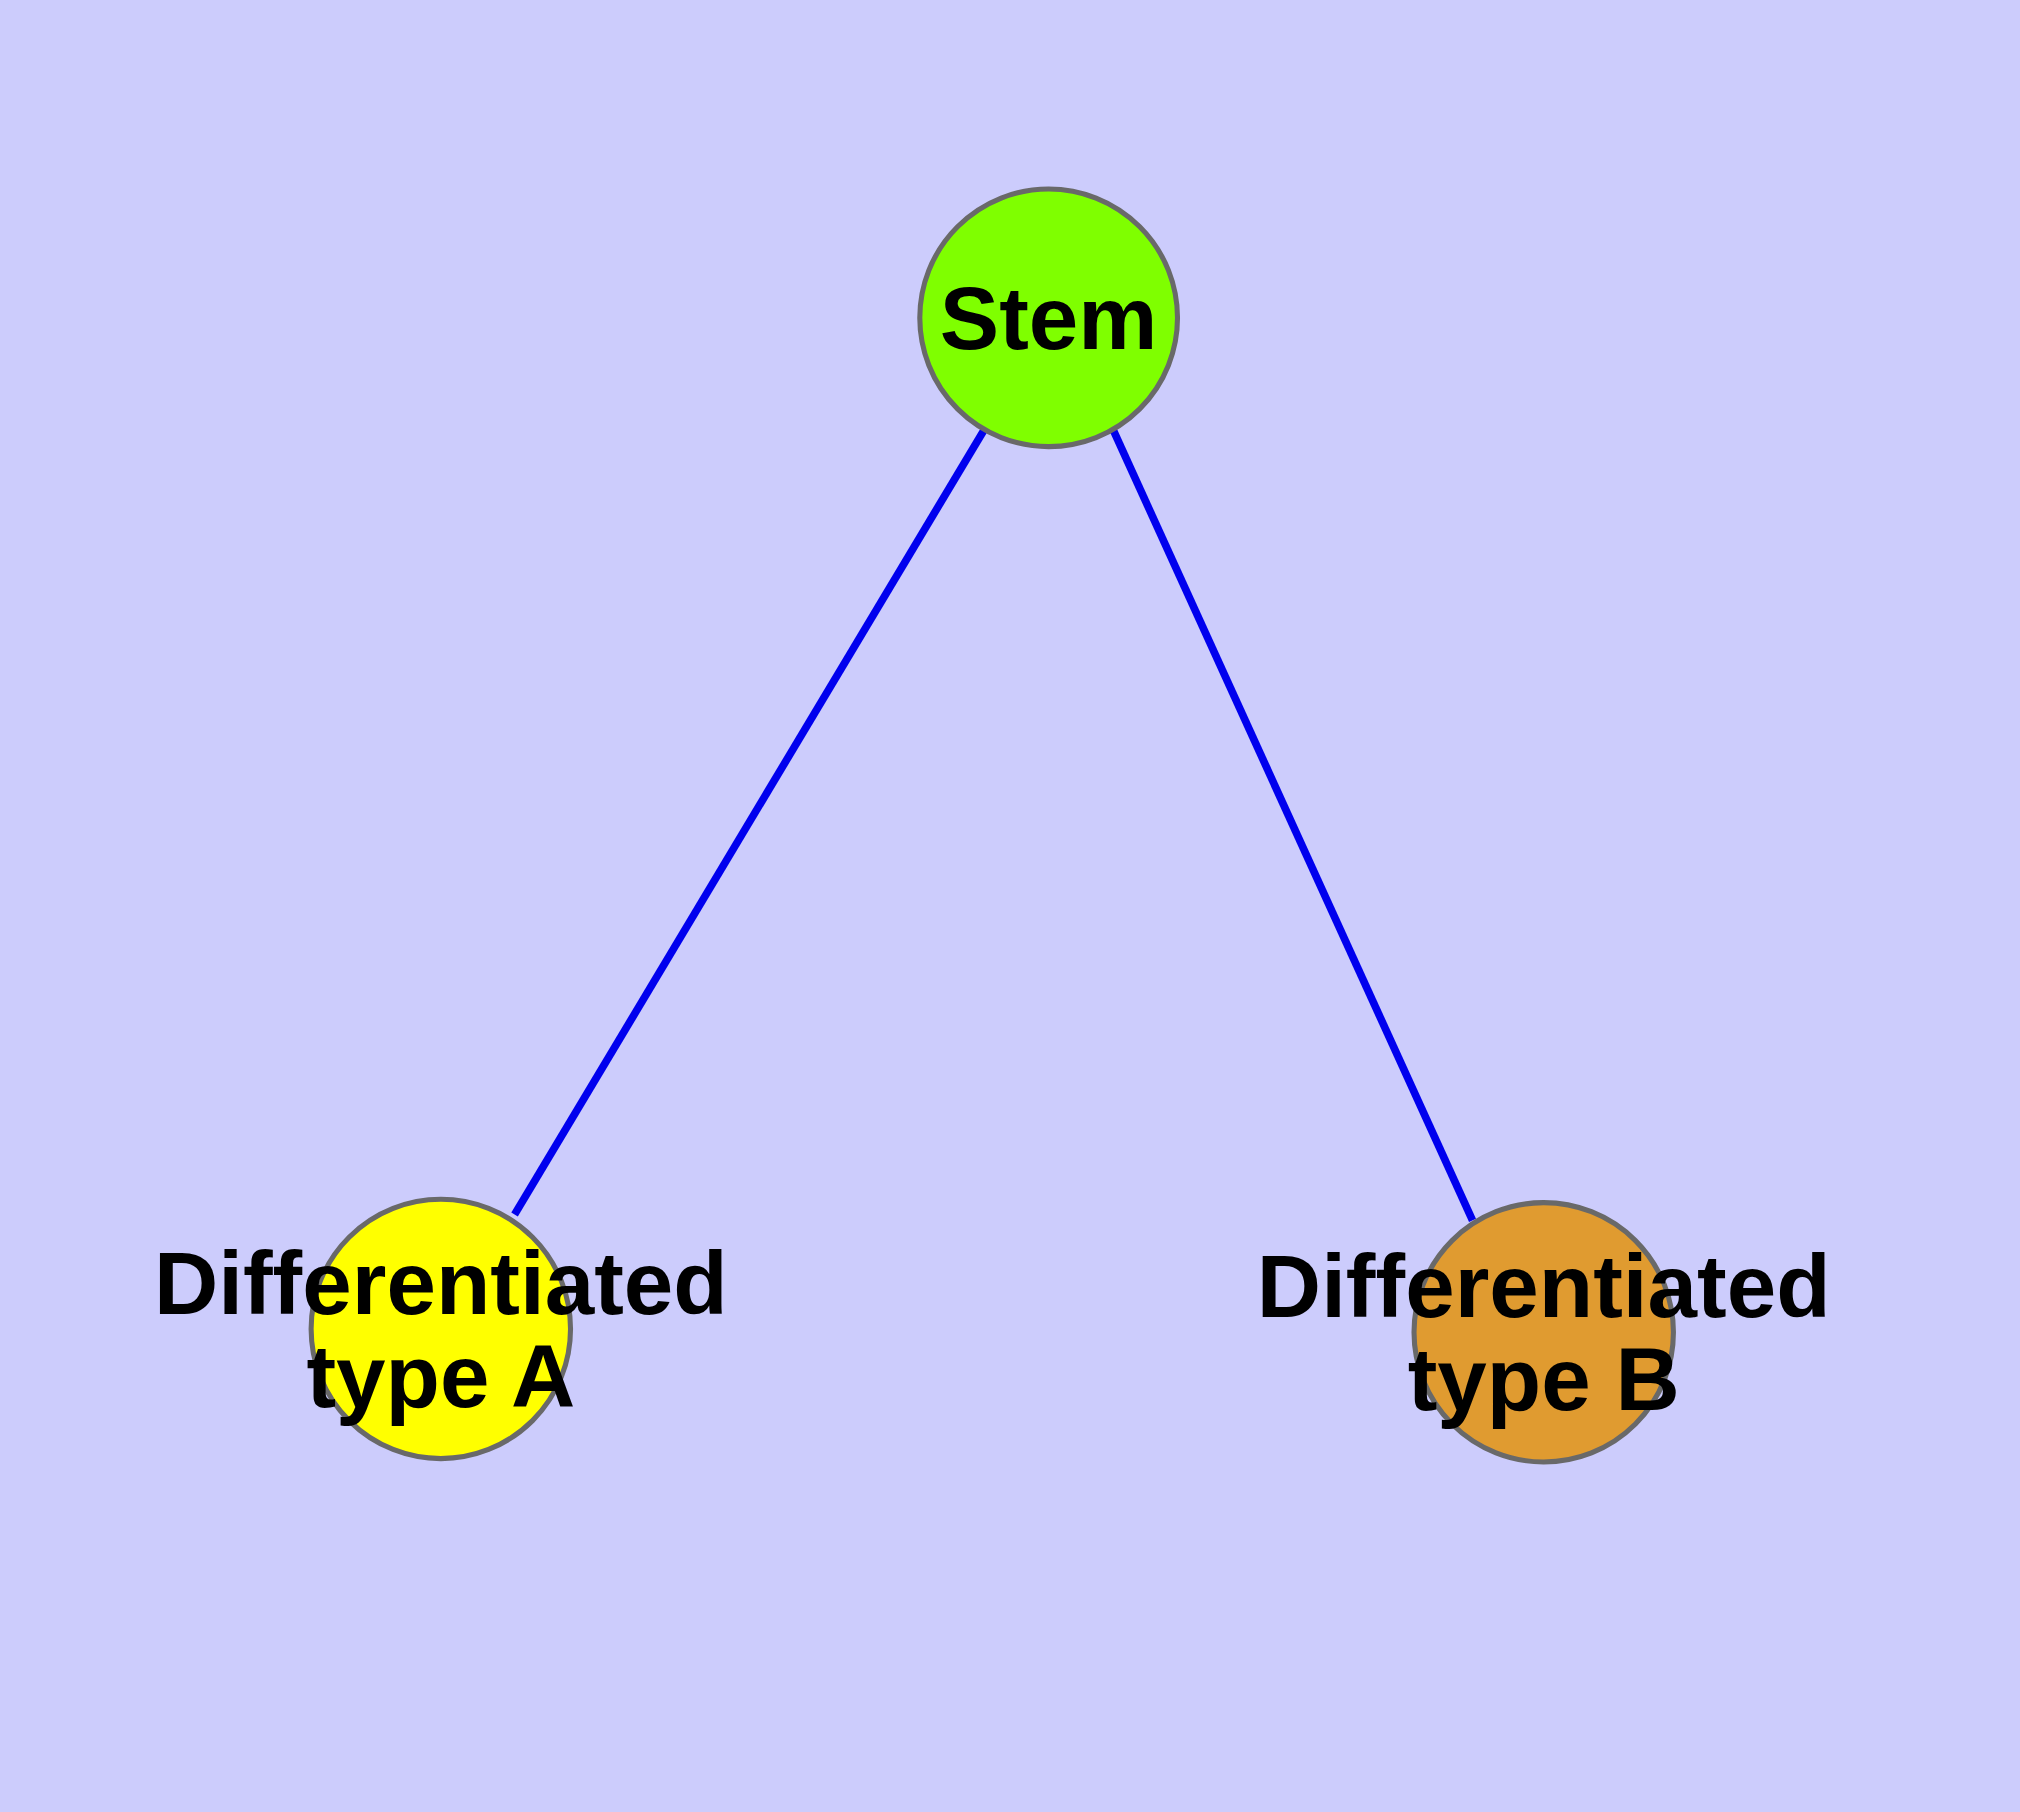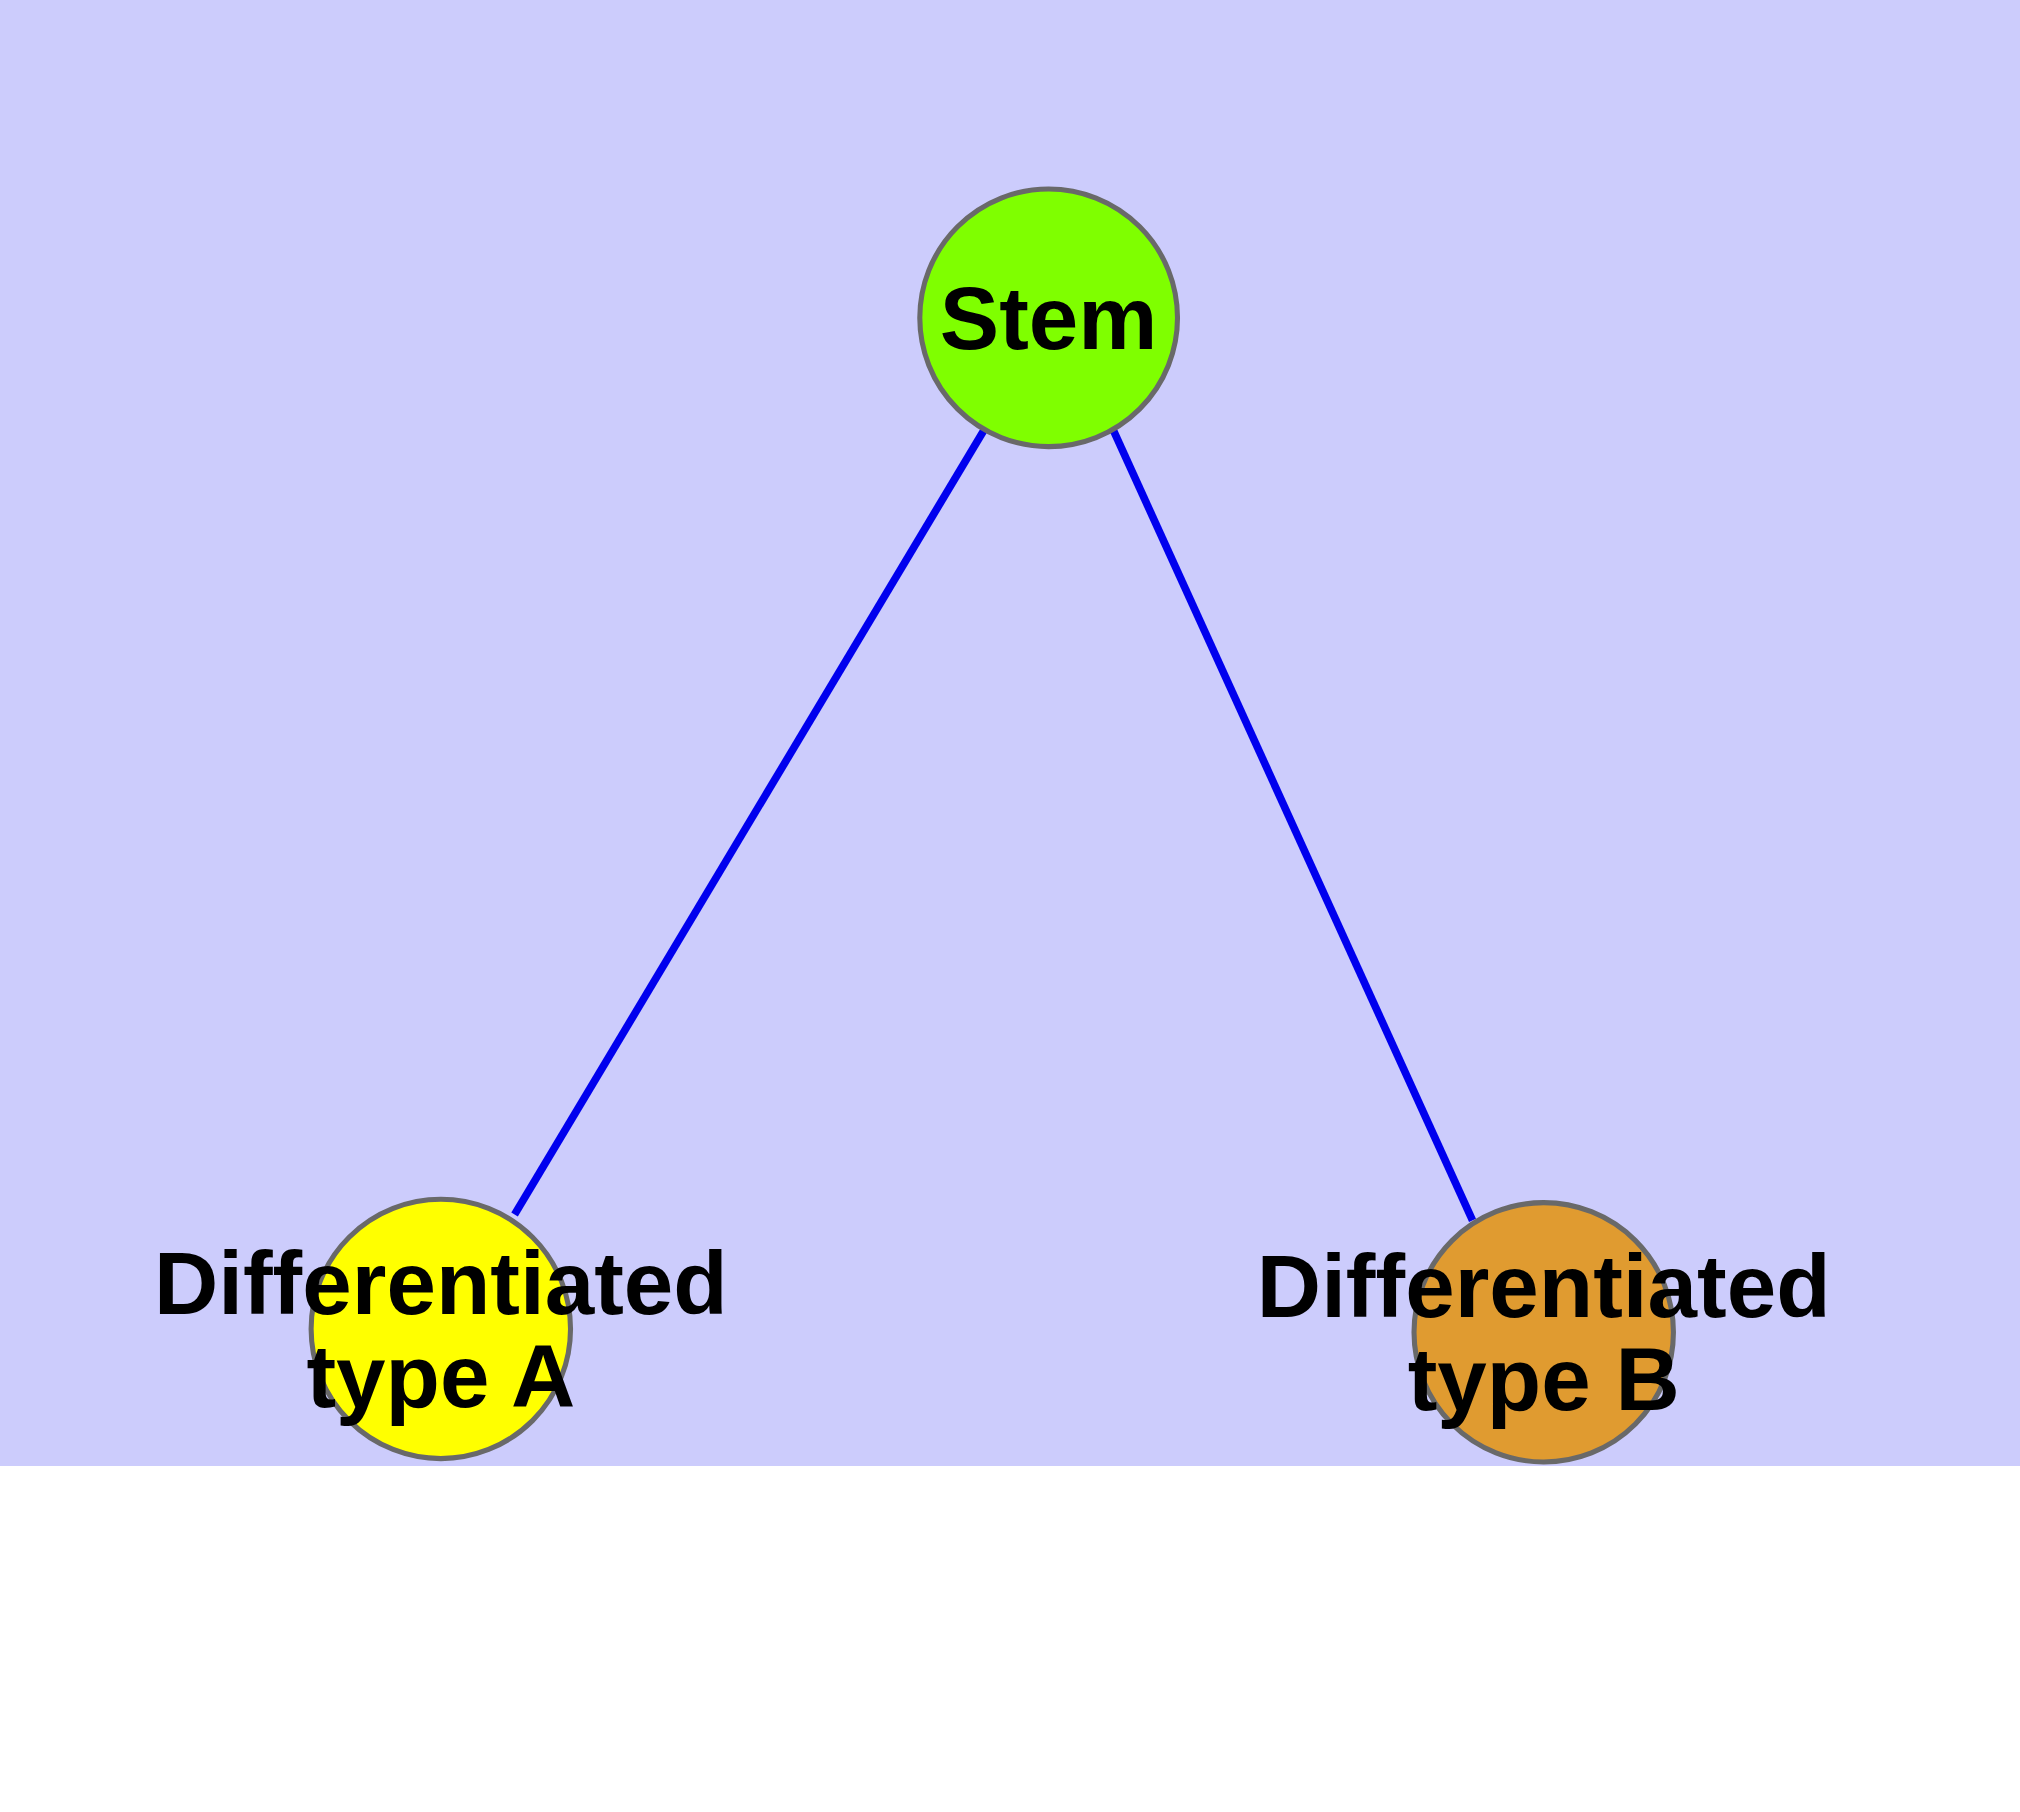--- a/index.html
+++ b/index.html
@@ -35,21 +35,21 @@
   .edge-line {
     stroke-linecap: butt;
   }
   .node-circle {
     stroke-width: 6;
   }
 </style>
 </head>
 <body>
 
-<div id="canvas" style="width: 2021px; height: 1466px; background: rgb(204, 204, 252);">
+<div id="canvas" style="width: 2021px; height: 1812px; background: rgb(204, 204, 252);">
   <svg id="graph-svg" viewBox="0 0 2384 2138" preserveAspectRatio="none" xmlns="http://www.w3.org/2000/svg">
 
     <g id="edges-layer">
         <line x1="1161" y1="507" x2="607" y2="1433" stroke="#0000ee" stroke-width="9" class="edge-line"></line>
         <line x1="1313" y1="507" x2="1737" y2="1440" stroke="#0000ee" stroke-width="9" class="edge-line"></line>
       </g>
 
     <g id="nodes-layer">
         <circle cx="1237" cy="375" r="152" fill="#7fff00" stroke="#696969" class="node-circle"></circle>
         <circle cx="520" cy="1568" r="153" fill="#ffff00" stroke="#696969" class="node-circle"></circle>

